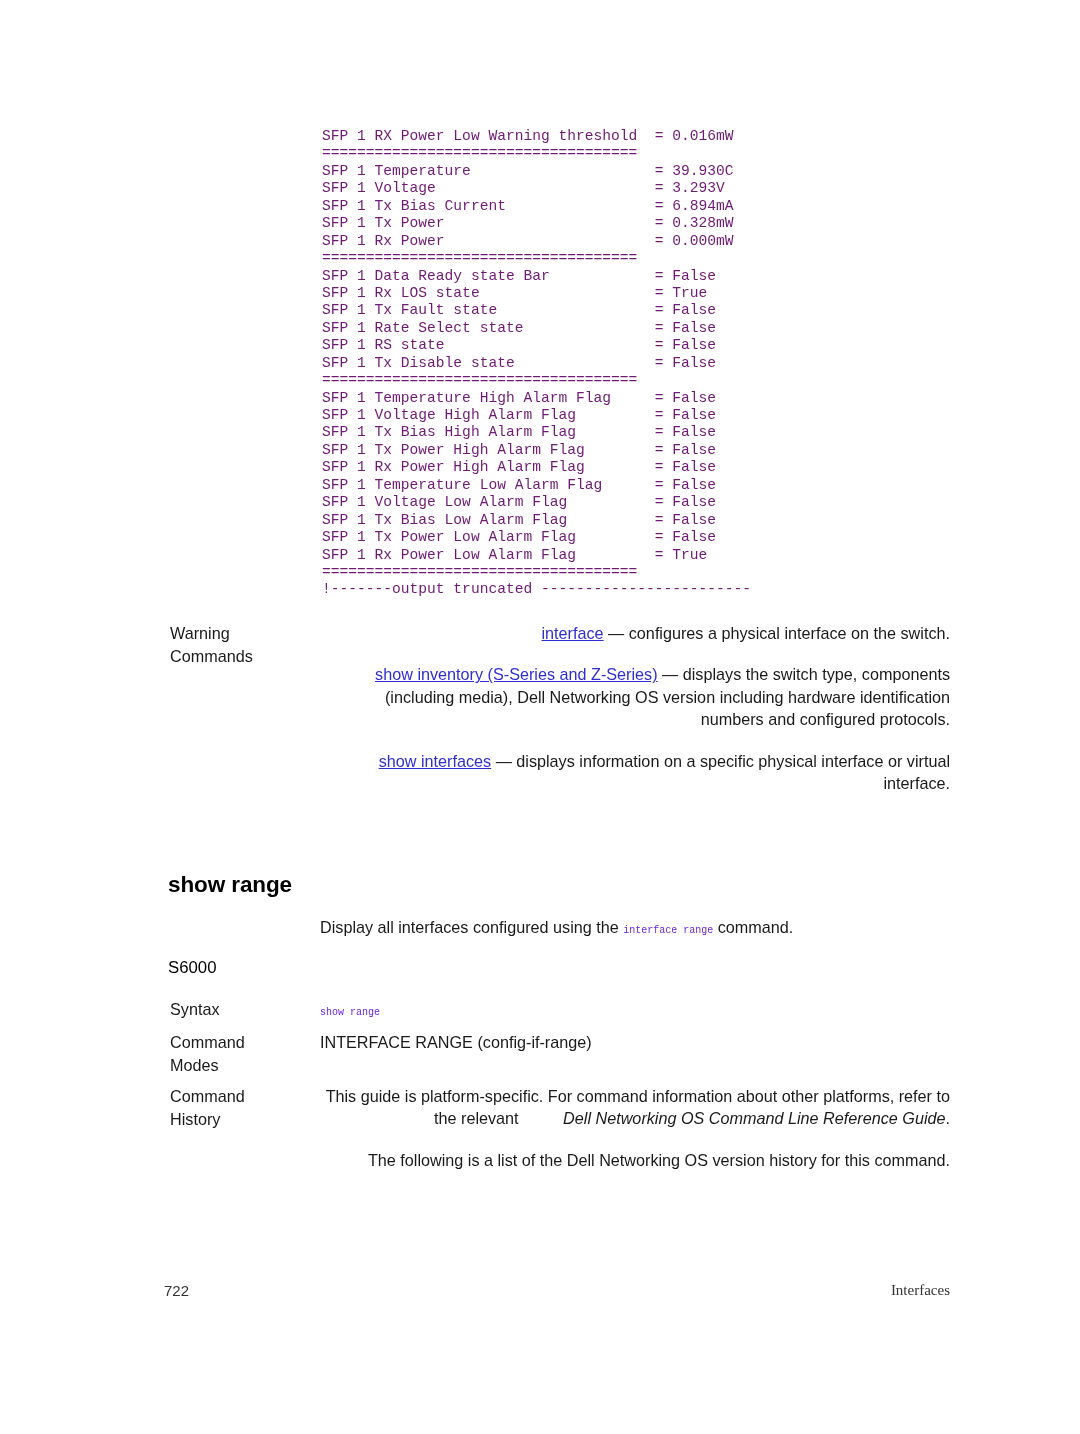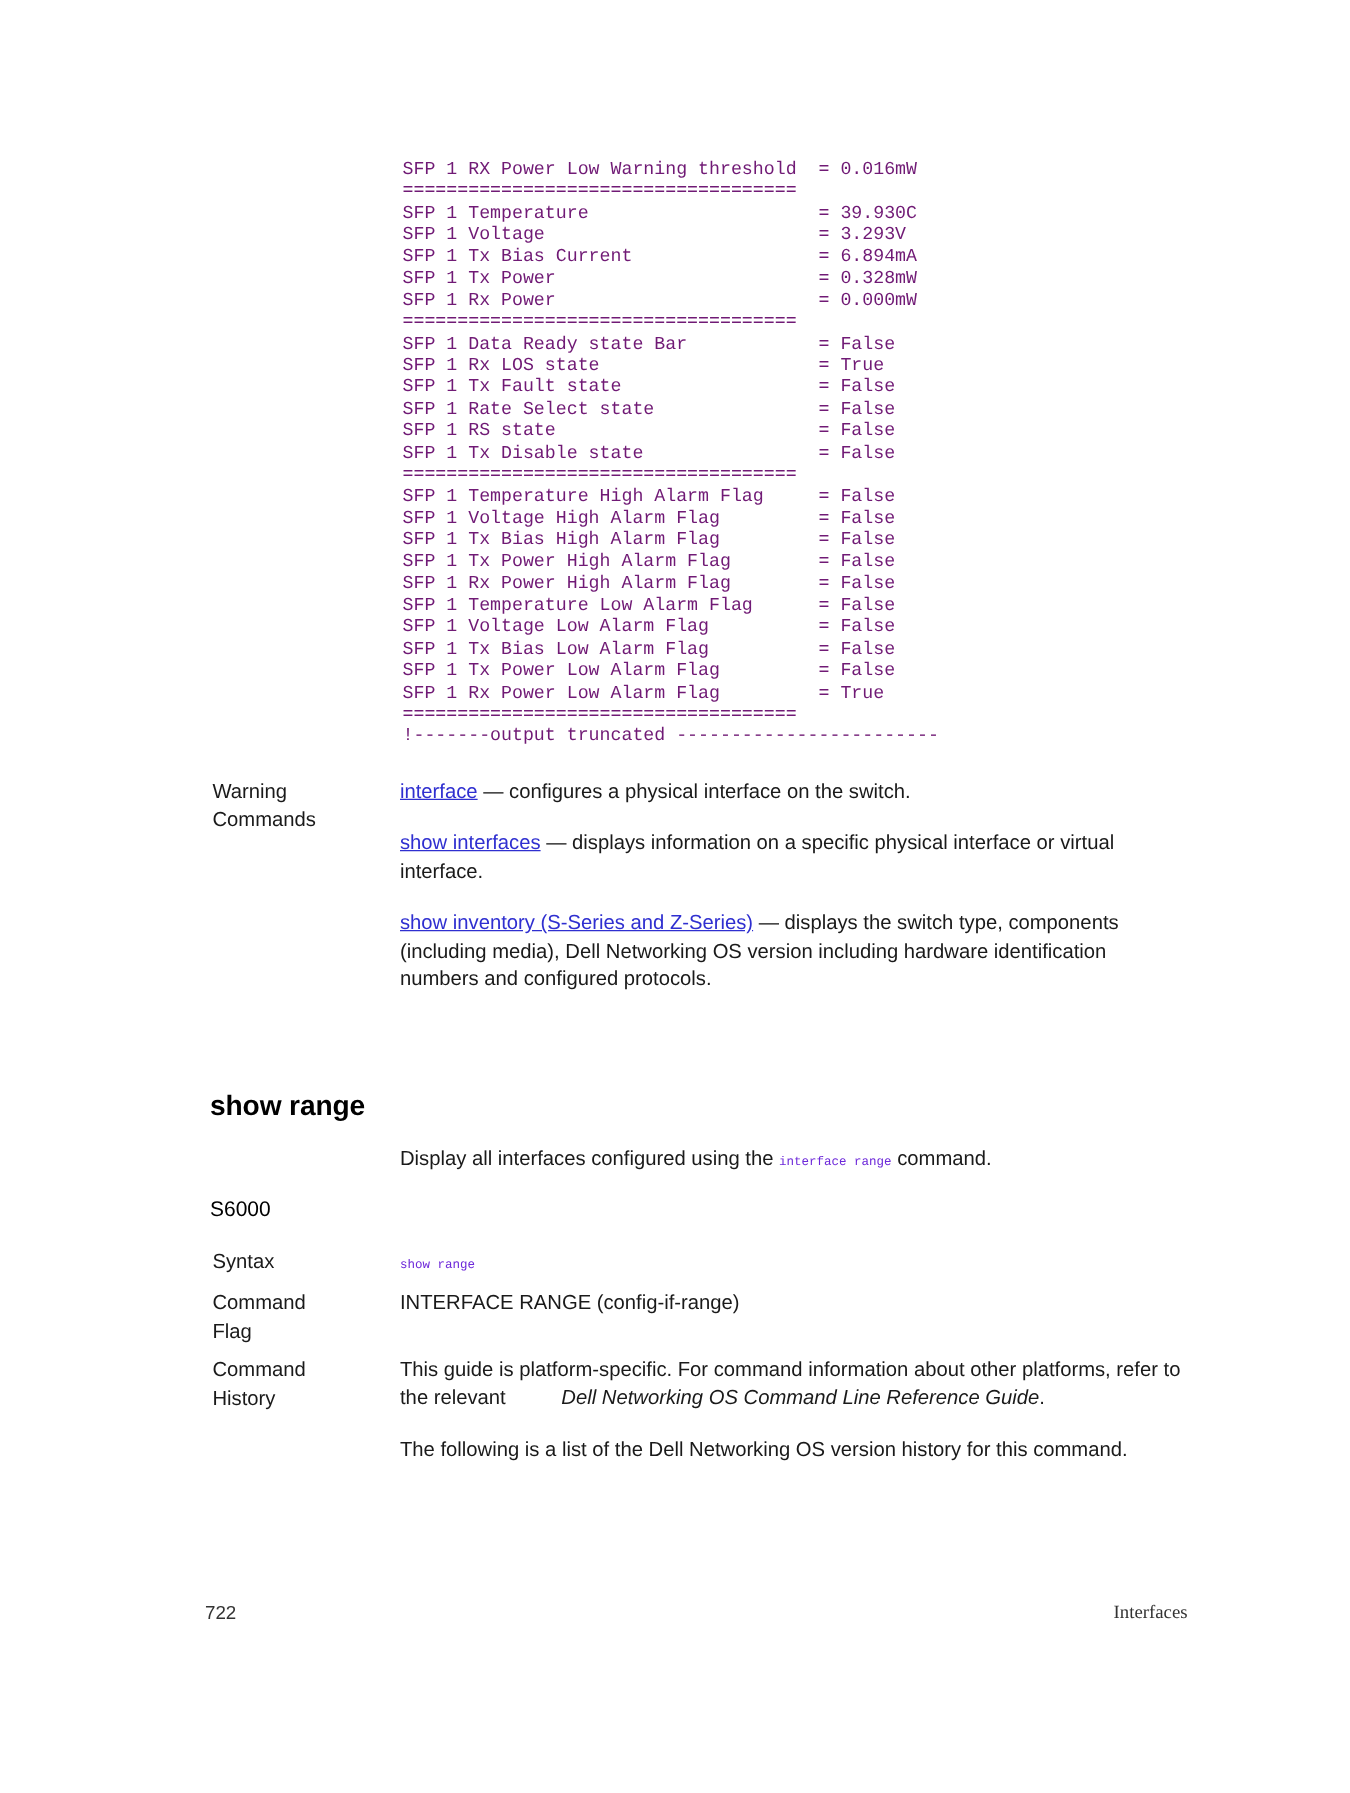--- a/index.html
+++ b/index.html
@@ -54,21 +54,21 @@
     font-family: "Liberation Sans", sans-serif;
   }
   .row-body {
     position: absolute;
     left: 320px;
     width: 630px;
     font-size: 16.2px;
     line-height: 22.4px;
     color: #1a1a1a;
   }
-  .row-body p { margin: 0 0 19px 0; }
+  .row-body p { margin: 0 0 19px 0; text-align: right; }
   .row-body p:last-child { margin-bottom: 0; }
 
   a.doclink {
     color: #2f2fd0;
     text-decoration: underline;
     text-underline-offset: 1px;
   }
 
   .mono-inline {
     font-family: "Liberation Mono", "DejaVu Sans Mono", monospace;
@@ -133,24 +133,24 @@
   <div class="row" style="top:622px;">
     <div class="row-label">
       <span>Warning</span><br>
       <span>Commands</span>
     </div>
     <div class="row-body">
       <p>
         <a class="doclink" href="#">interface</a><span> — configures a physical interface on the switch.</span>
       </p>
       <p>
-        <a class="doclink" href="#">show interfaces</a><span> — displays information on a specific physical interface or virtual interface.</span>
+        <a class="doclink" href="#">show inventory (S-Series and Z-Series)</a><span> — displays the switch type, components (including media), Dell Networking OS version including hardware identification numbers and configured protocols.</span>
       </p>
       <p>
-        <a class="doclink" href="#">show inventory (S-Series and Z-Series)</a><span> — displays the switch type, components (including media), Dell Networking OS version including hardware identification numbers and configured protocols.</span>
+        <a class="doclink" href="#">show interfaces</a><span> — displays information on a specific physical interface or virtual interface.</span>
       </p>
     </div>
   </div>
 
   <div class="h1-cmd">show range</div>
 
   <div class="cmd-desc">
     <span>Display all interfaces configured using the </span><span class="mono-inline">interface range</span><span> command.</span>
   </div>
 
@@ -159,21 +159,21 @@
   <div class="row" style="top:998px;">
     <div class="row-label">Syntax</div>
     <div class="row-body">
       <span class="mono-inline">show range</span>
     </div>
   </div>
 
   <div class="row" style="top:1031px;">
     <div class="row-label">
       <span>Command</span><br>
-      <span>Flag</span>
+      <span>Modes</span>
     </div>
     <div class="row-body">INTERFACE RANGE (config-if-range)</div>
   </div>
 
   <div class="row" style="top:1085px;">
     <div class="row-label">
       <span>Command</span><br>
       <span>History</span>
     </div>
     <div class="row-body">

